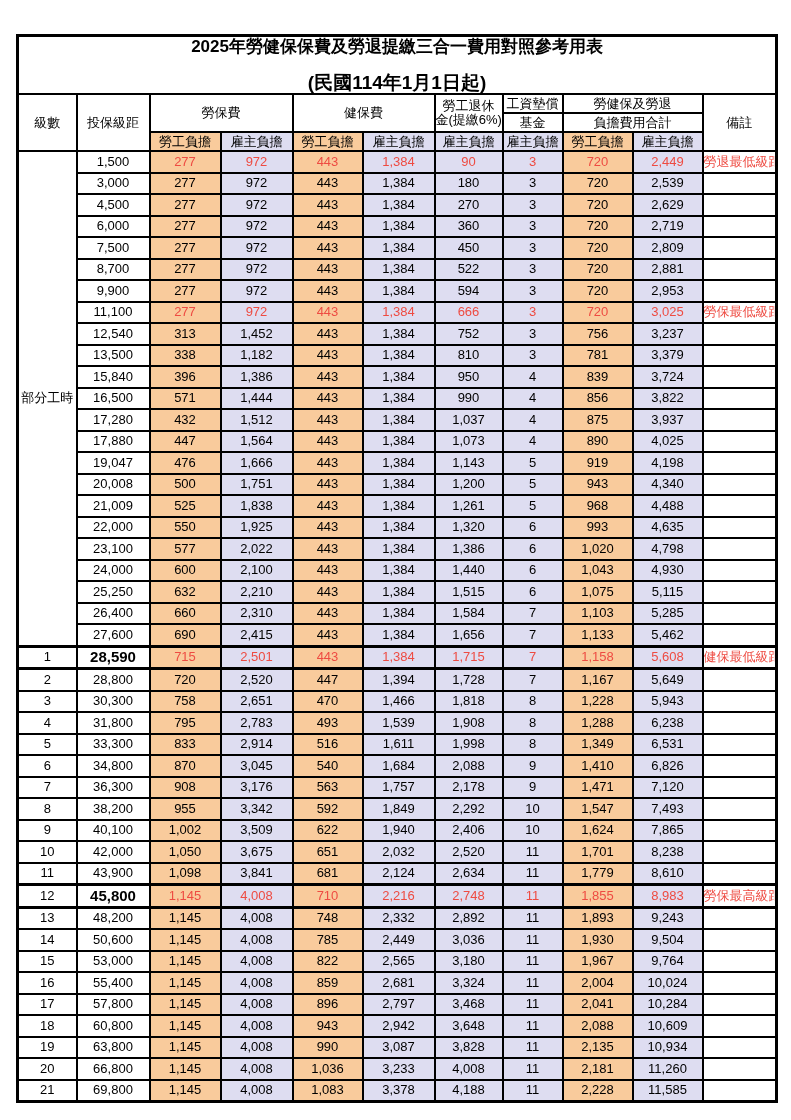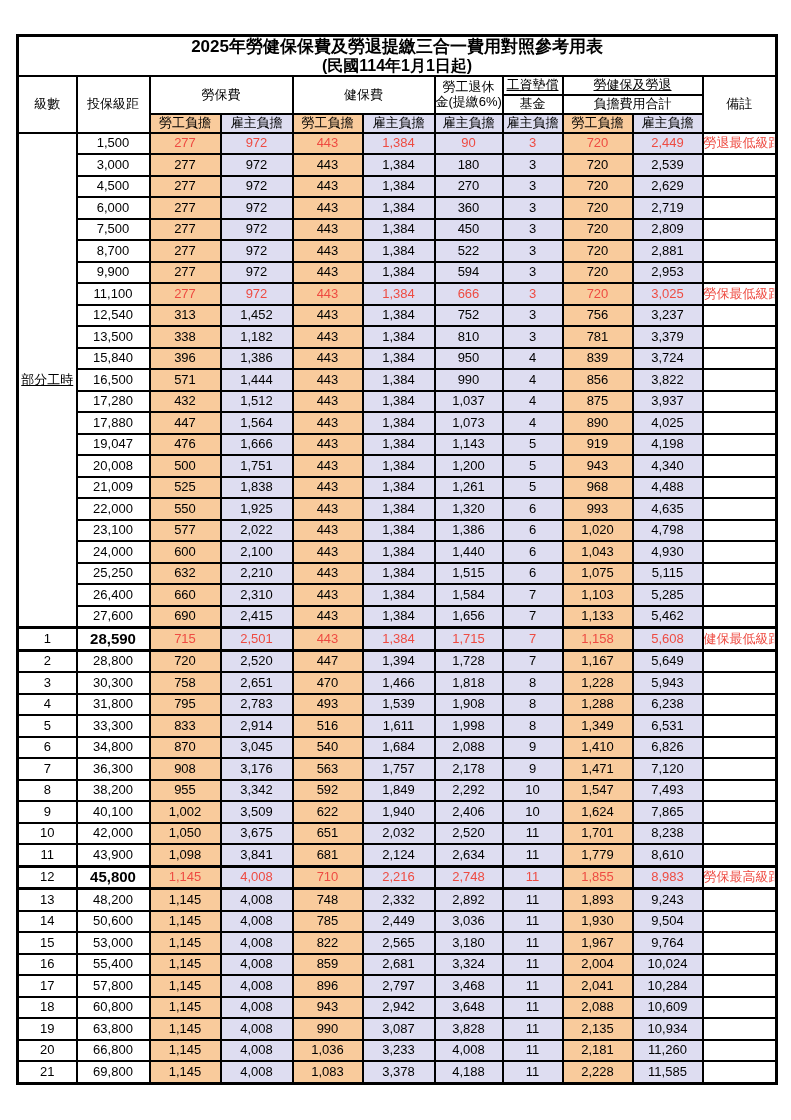--- a/index.html
+++ b/index.html
@@ -12,32 +12,32 @@
     border-collapse:collapse; table-layout:fixed;
     border:3px solid #000;
   }
   table.ref-table td {
     border:2px solid #000; text-align:center; vertical-align:middle;
     padding:0; font-size:13px; line-height:1.12; height:19.5px;
     overflow:hidden; white-space:nowrap;
   }
   td.title-cell { height:50px; }
   .t1 { font-size:17px; font-weight:bold; }
-  .t2 { font-size:16px; font-weight:bold; margin-top:1px; }
+  .t2 { font-size:19px; font-weight:bold; margin-top:16px; }
   tr.h td { height:17px; font-size:13px; }
   td.org { background:#F9CB9C; }
   td.lav { background:#DEDDF1; }
-  td.thin-b { border-bottom:1px solid #000;text-decoration:underline; }
+  td.thin-b { border-bottom:1px solid #000; }
   td.thin-t { border-top:1px solid #000;margin-top:36px; }
   td.bracket { font-size:13.5px; }
   td.remark { font-size:10px; color:#EE4B42;margin-left:12px; }
   tr.red td.val, tr.red td.remark { color:#EE4B42; }
   tr.em td { border-top-width:3px; border-bottom-width:3px; }
   tr.em td.bracket { font-weight:bold; font-size:15px;margin-top:39px; }
-  td.level-merged { font-size:12.5px;text-decoration:underline; }
+  td.level-merged { font-size:12.5px; }
 </style>
 </head>
 <body>
 
 <div class="page">
   <table class="ref-table">
     <colgroup>
       <col style="width:59px">
         <col style="width:73px">
       <col style="width:71px">

